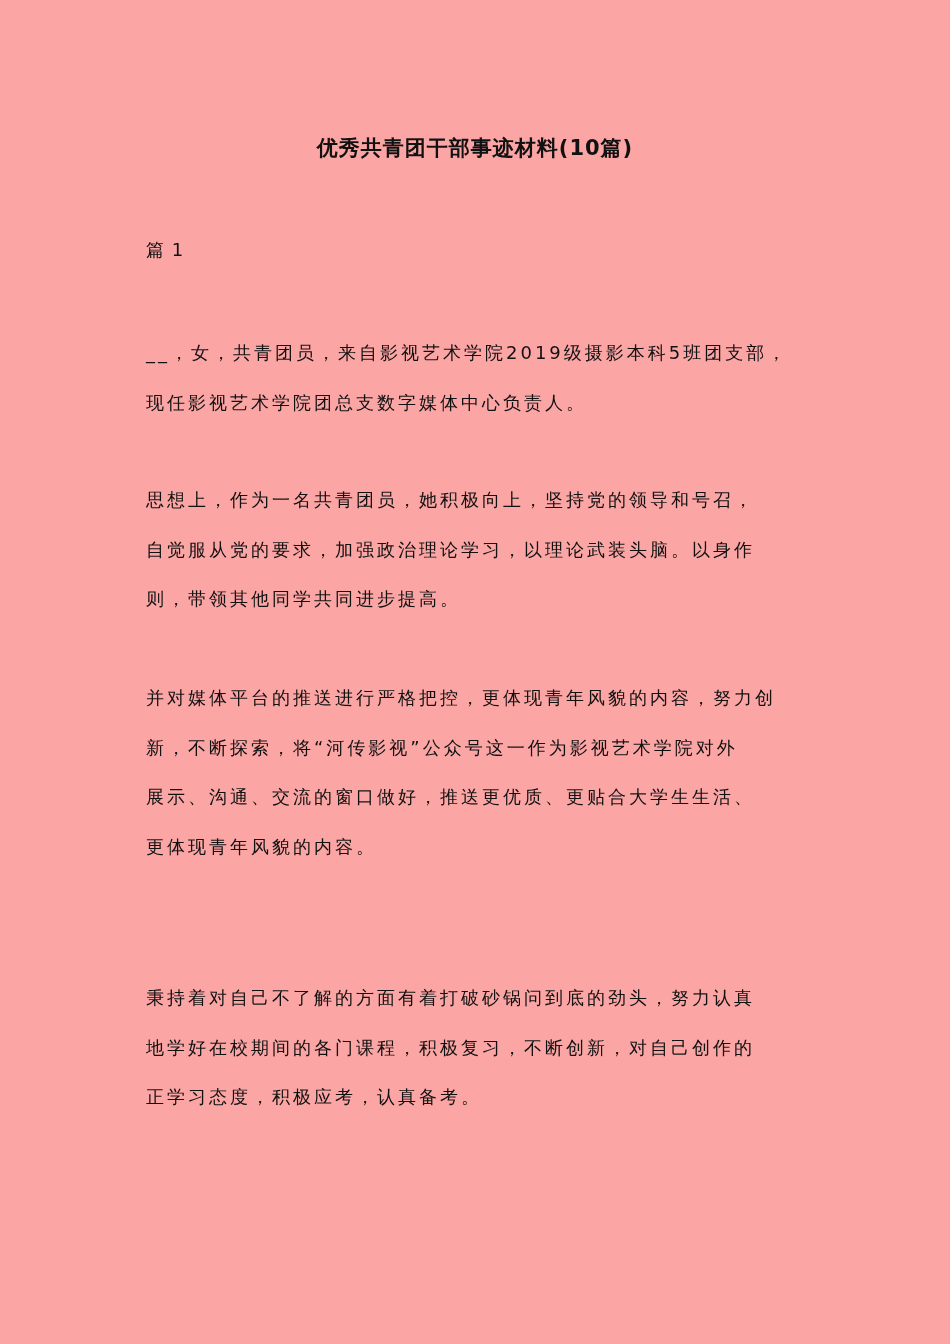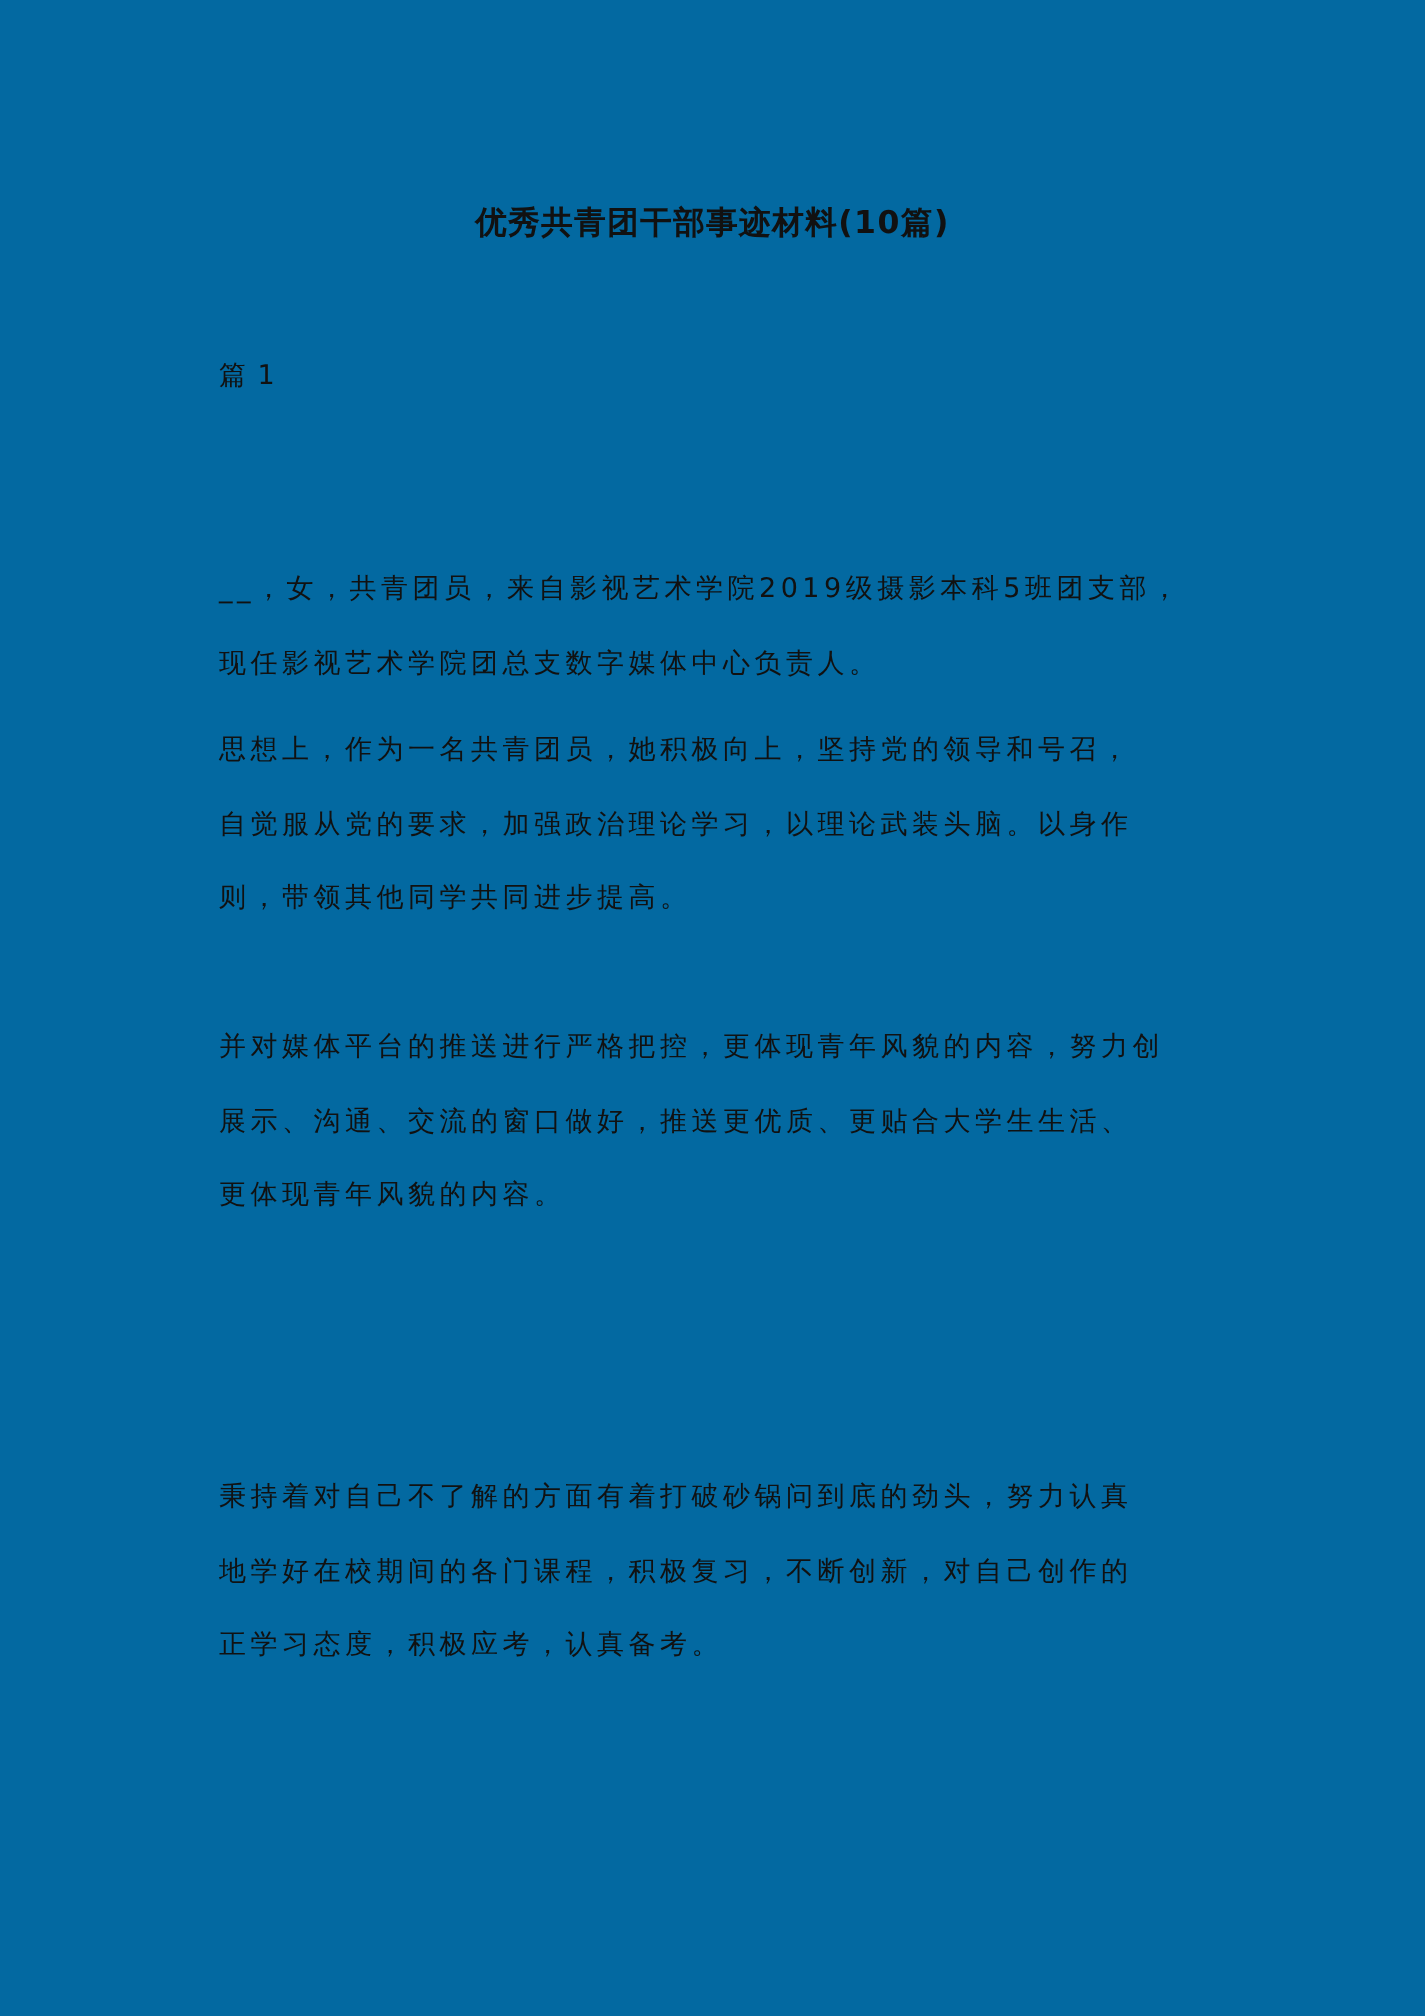--- a/index.html
+++ b/index.html
@@ -1,44 +1,45 @@
 <!DOCTYPE html>
 <html><head>
   <meta charset="utf-8">
   <style>
     html, body { margin: 0; padding: 0; background: #ffffff; }
     body { width: 950px; height: 1344px; position: relative; overflow: hidden;
            font-family: "DejaVu Sans", "Liberation Sans", sans-serif; color: #111; }
-    .page { position: absolute; left: 0; top: 0; width: 950px; height: 1344px; background: #0369a1; }
+    .page { position: absolute; left: 0; top: 0; width: 950px; height: 1344px; background: #fca5a5; }
     .title { position: absolute; left: 0; width: 950px; top: 134px; text-align: center;
              font-size: 21px; font-weight: bold; letter-spacing: 1px; color: #111; }
     .section { position: absolute; left: 146px; top: 238px; font-size: 18px; letter-spacing: 1px; text-align: center; }
     .para { position: absolute; left: 146px; width: 680px; font-size: 18px; letter-spacing: 3px; }
     .line { height: 49.5px; line-height: 30px; white-space: nowrap; }
   </style>
 </head>
 <body>
 
 <div class="page">
   <div class="title">优秀共青团干部事迹材料(10篇)</div>
   <div class="section">篇 1</div>
 
-  <div class="para" style="top:338px;margin-top:40px;">
+  <div class="para" style="top:338px;">
     <div class="line">__，女，共青团员，来自影视艺术学院2019级摄影本科5班团支部，</div>
     <div class="line">现任影视艺术学院团总支数字媒体中心负责人。</div>
   </div>
 
   <div class="para" style="top:485px;">
     <div class="line">思想上，作为一名共青团员，她积极向上，坚持党的领导和号召，</div>
     <div class="line">自觉服从党的要求，加强政治理论学习，以理论武装头脑。以身作</div>
     <div class="line">则，带领其他同学共同进步提高。</div>
   </div>
 
   <div class="para" style="top:683px;">
     <div class="line">并对媒体平台的推送进行严格把控，更体现青年风貌的内容，努力创</div>
+    <div class="line">新，不断探索，将“河传影视”公众号这一作为影视艺术学院对外</div>
     <div class="line">展示、沟通、交流的窗口做好，推送更优质、更贴合大学生生活、</div>
     <div class="line">更体现青年风貌的内容。</div>
   </div>
 
   <div class="para" style="top:983px;">
     <div class="line">秉持着对自己不了解的方面有着打破砂锅问到底的劲头，努力认真</div>
     <div class="line">地学好在校期间的各门课程，积极复习，不断创新，对自己创作的</div>
     <div class="line">正学习态度，积极应考，认真备考。</div>
   </div>
 </div>

